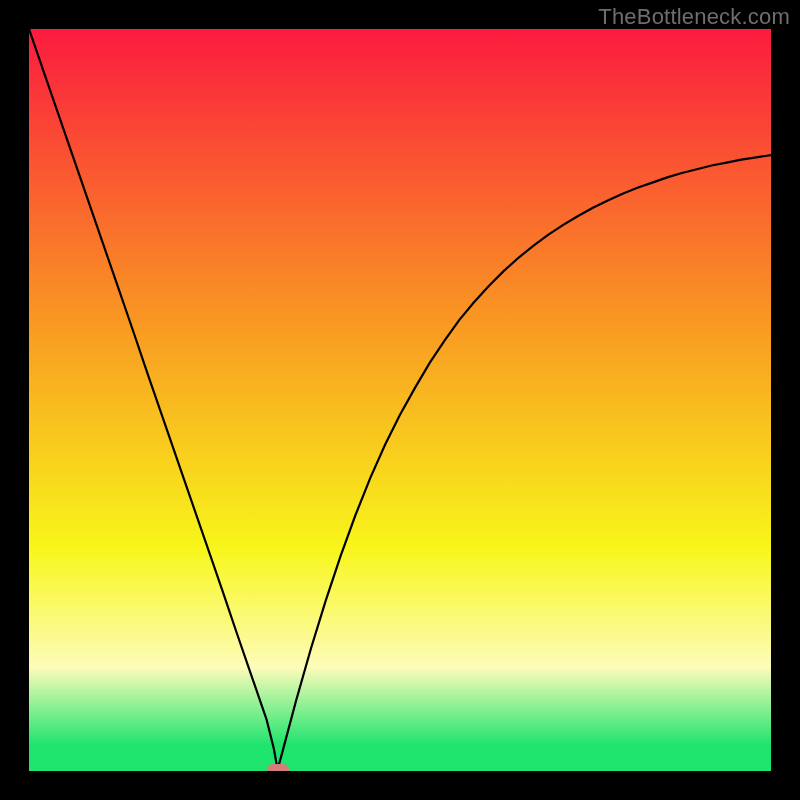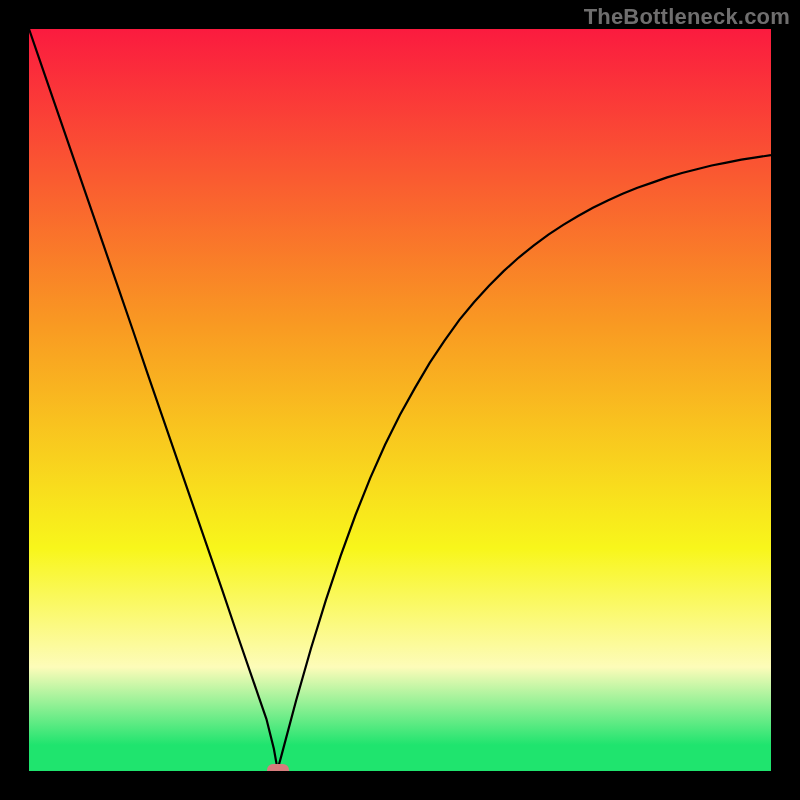--- a/index.html
+++ b/index.html
@@ -22,21 +22,21 @@
   .gradient {
     position: absolute;
     inset: 0;
   }
   .watermark {
     position: absolute;
     top: 4px;
     right: 10px;
     color: #6f6e6e;
     font-size: 22px;
-    font-weight: 700;
+    font-weight: 400;
     letter-spacing: 0.2px;
   }
   .curve {
     position: absolute;
     inset: 0;
     pointer-events: none;
   }
   .min-marker {
     position: absolute;
     width: 22px;

